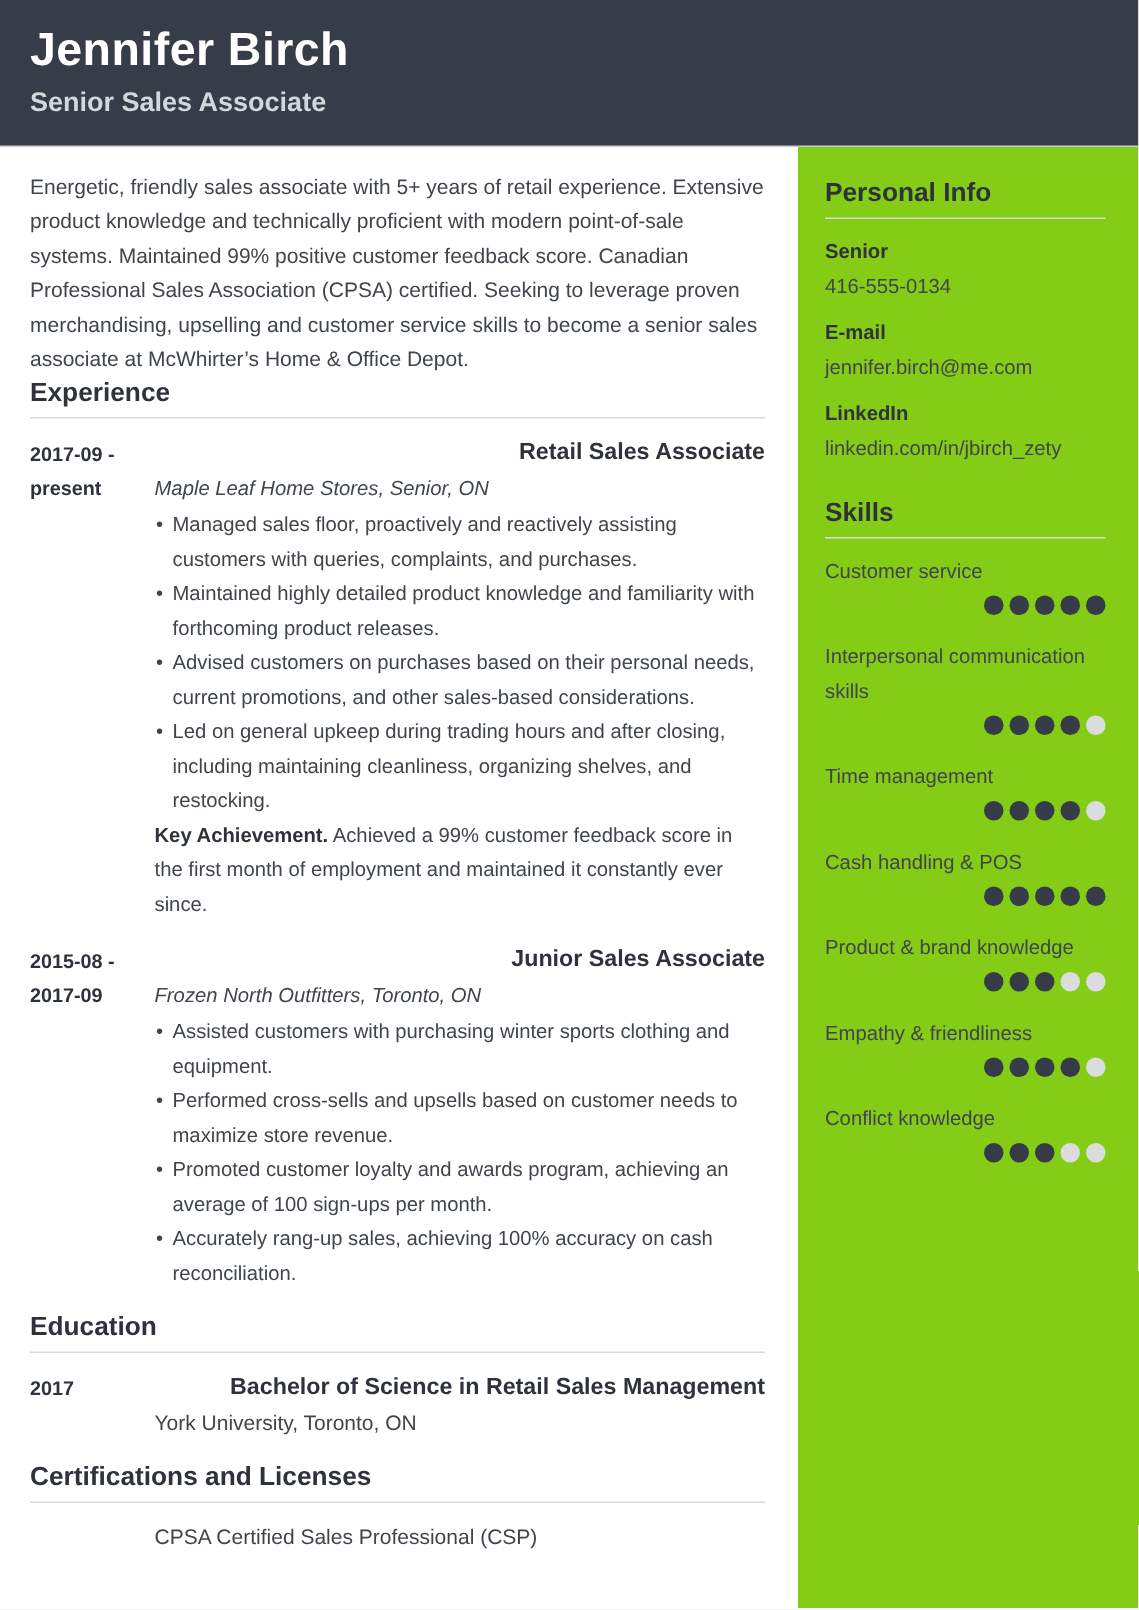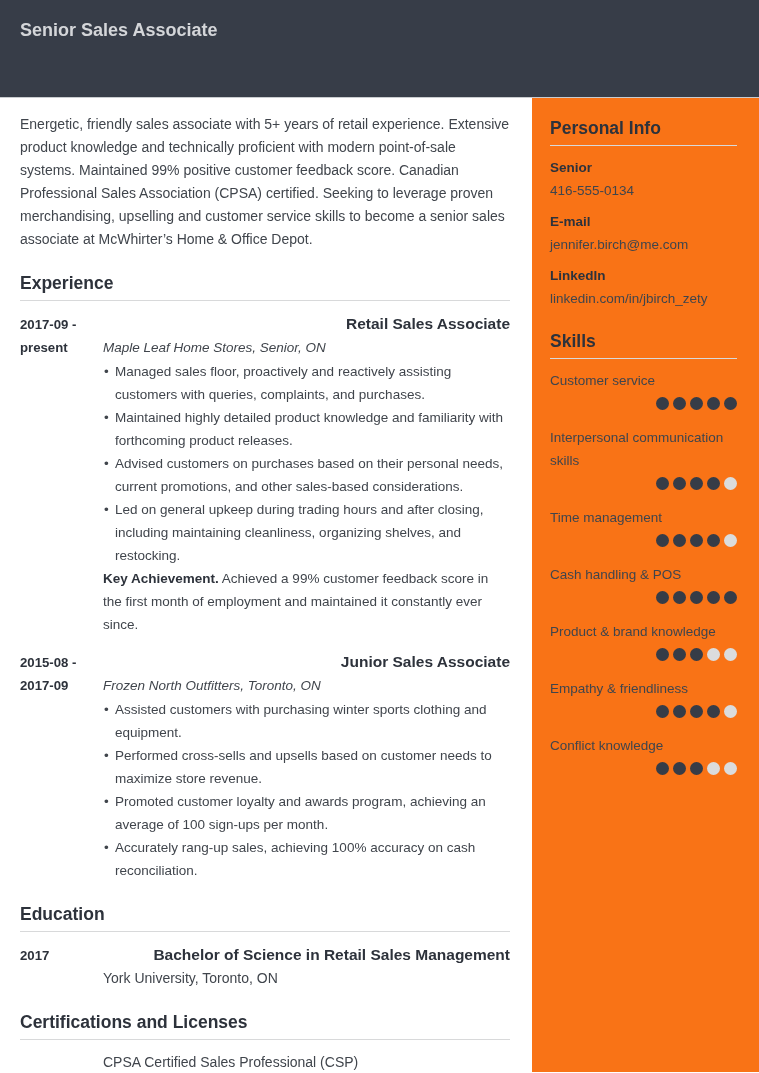--- a/index.html
+++ b/index.html
@@ -34,34 +34,34 @@
     font-weight: bold;
   }
   
   .content { display: flex; height: 974px; }
   .left-col {
     width: 532px;
     padding: 15px 22px 0 20px;
   }
   .sidebar {
     width: 227px;
-    background: #f97316;
+    background: #84cc16;
     padding: 20px 22px 0 18px;
   }
   
   .body-text { font-size: 14px; line-height: 23px; color: #40454c; }
   .section-heading {
     font-size: 17.5px;
     font-weight: bold;
     color: #2d323b;
     padding-bottom: 6px;
     border-bottom: 1px solid #d8d9da;
     margin-bottom: 11px;
   }
-  .left-col .section-heading { margin-top: 22px; }
+  .left-col .section-heading { }
   
   .summary { margin-bottom: 0; }
   
   .entry {
     display: grid;
     grid-template-columns: 83px 1fr;
     margin-bottom: 14px;
   }
   .entry-dates {
     font-size: 13.2px;
@@ -118,20 +118,21 @@
   .dot { width: 13px; height: 13px; border-radius: 50%; }
   .dot.filled { background: #363c47; }
   .dot.empty  { background: #dbdcdd; }
 </style>
 </head>
 <body>
 
 <div class="page">
 
   <header class="resume-header">
+    <div class="person-name">Jennifer Birch</div>
     <div class="person-title">Senior Sales Associate</div>
   </header>
 
   <div class="content">
 
     <main class="left-col">
 
       <p class="summary body-text">Energetic, friendly sales associate with 5+ years of retail experience. Extensive product knowledge and technically proficient with modern point-of-sale systems. Maintained 99% positive customer feedback score. Canadian Professional Sales Association (CPSA) certified. Seeking to leverage proven merchandising, upselling and customer service skills to become a senior sales associate at McWhirter’s Home &amp; Office Depot.</p>
 
       <section>

